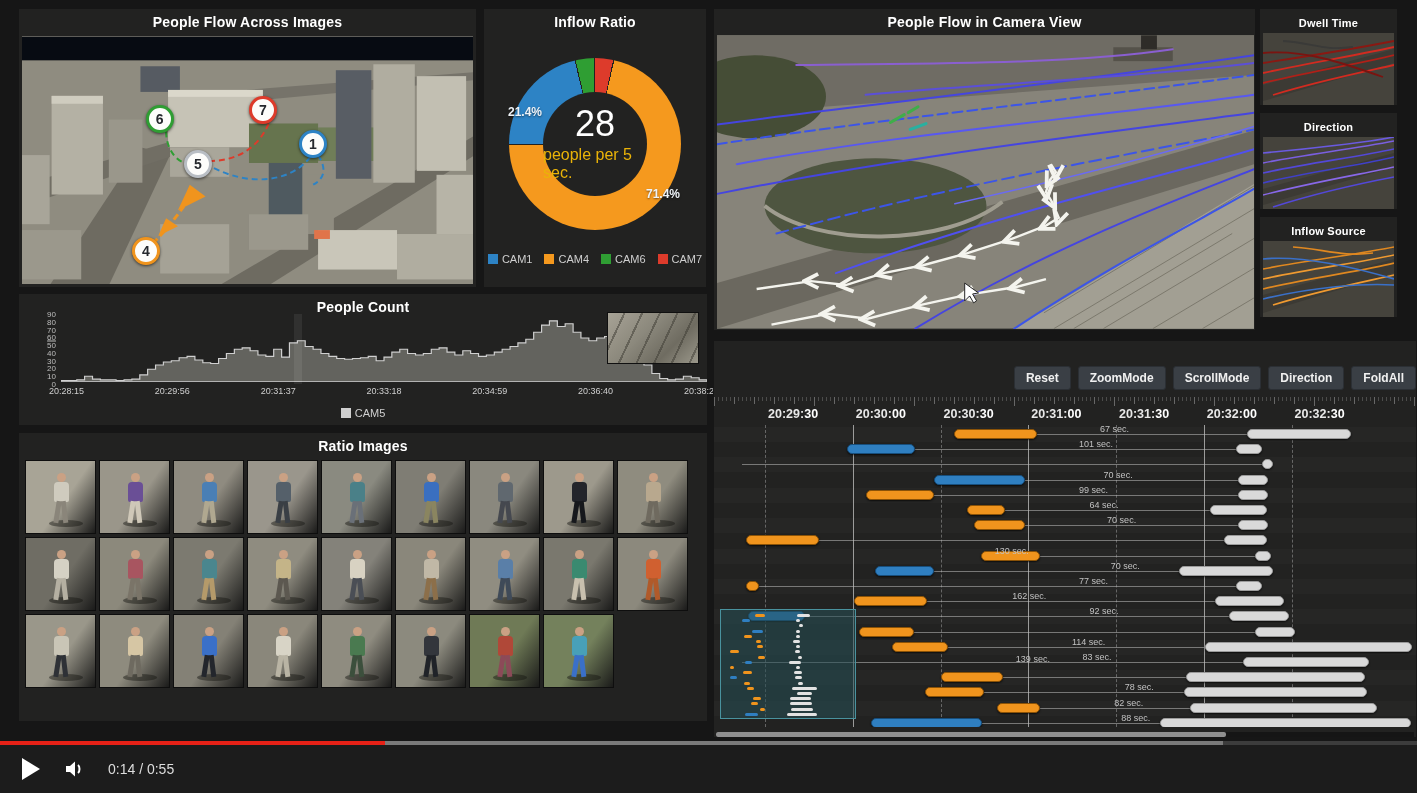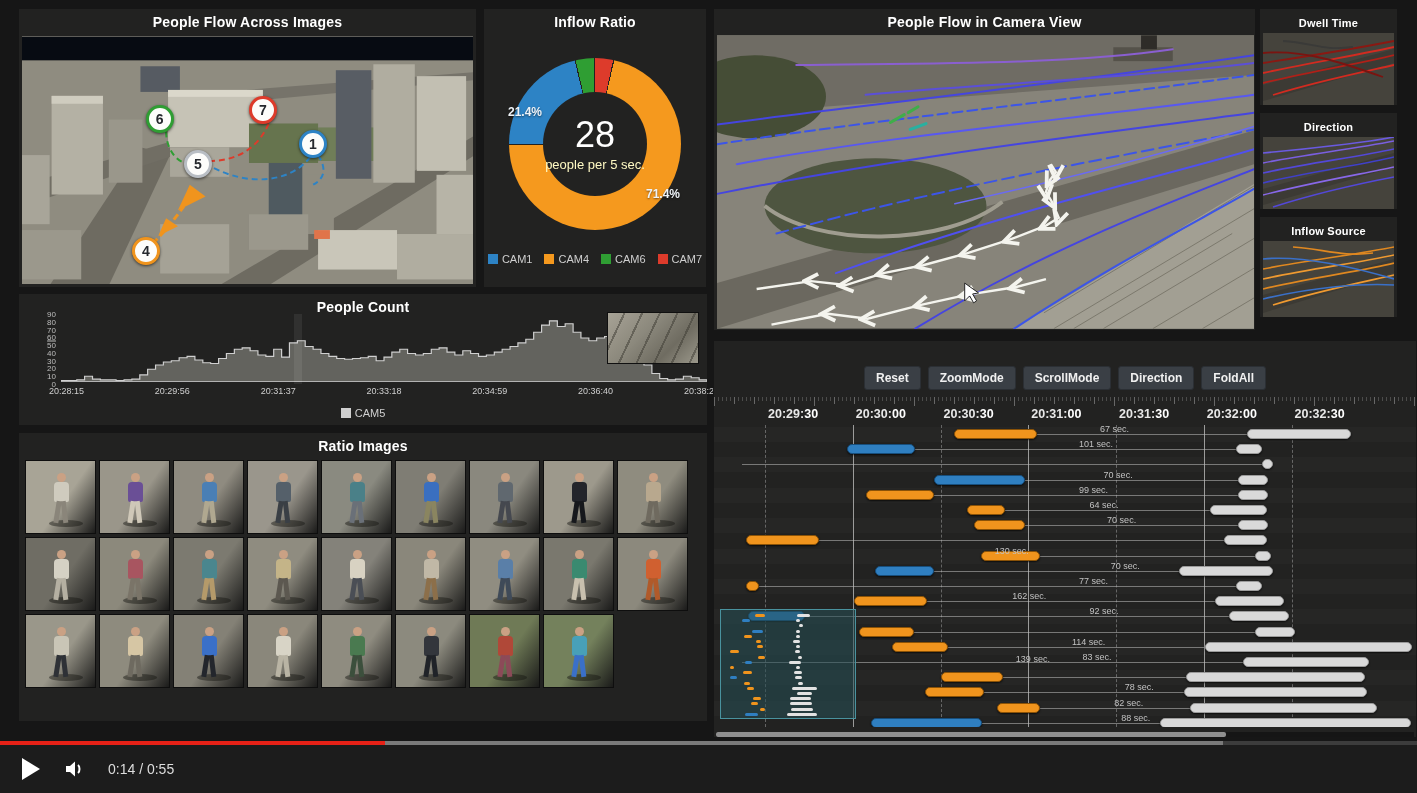--- a/index.html
+++ b/index.html
@@ -11,21 +11,21 @@
   #flowmap{left:18px;top:8px;width:459px;height:280px;}
   #flowmap .scene{position:absolute;left:3px;top:27px;right:3px;bottom:3px;overflow:hidden;background:#8f8c80;}
   .marker{position:absolute;width:28px;height:28px;margin:-14px 0 0 -14px;border-radius:50%;background:#fdfdfb;border:3px solid #888;
           color:#26292e;font-weight:bold;font-size:14px;display:flex;align-items:center;justify-content:center;box-shadow:0 1px 3px rgba(0,0,0,.6);}
   
   #inflow{left:483px;top:8px;width:224px;height:280px;}
   #donut{position:absolute;left:50%;top:135px;width:172px;height:172px;margin:-86px 0 0 -86px;border-radius:50%;}
   #donut .hole{position:absolute;left:50%;top:50%;width:104px;height:104px;margin:-52px 0 0 -52px;border-radius:50%;background:#222221;
                display:flex;flex-direction:column;align-items:center;justify-content:center;}
   .donut-num{color:#fff;font-size:36px;font-weight:400;line-height:1;}
-  .donut-sub{color:#fef9c3;font-size:13px;margin-top:4px;}
+  .donut-sub{color:#eab308;font-size:16px;margin-top:4px;}
   .pct{position:absolute;color:#eef3f8;font-size:12px;font-weight:bold;text-shadow:0 1px 2px rgba(0,0,0,.5);}
   .legend{position:absolute;left:0;right:0;display:flex;justify-content:center;gap:12px;}
   #inflow .legend{bottom:22px;}
   .leg-item{display:flex;align-items:center;gap:4px;color:#cfcfcf;font-size:11px;}
   .leg-swatch{width:10px;height:10px;display:inline-block;}
   
   #camview{left:713px;top:8px;width:543px;height:323px;}
   #camview svg{position:absolute;left:3px;top:26px;}
   
   #sidecol{position:absolute;left:1259px;top:8px;width:139px;height:323px;}
@@ -50,21 +50,21 @@
   .pi-row{display:flex;gap:3px;}
   .pi-cell{position:relative;width:71px;height:74px;border:1px solid #0e0e0e;overflow:hidden;cursor:pointer;}
   .pi-person{position:absolute;left:50%;top:12px;width:22px;height:52px;transform:translateX(-50%);}
   .pi-head{position:absolute;left:7px;top:0;width:9px;height:9px;border-radius:50%;background:#caa184;}
   .pi-torso{position:absolute;left:4px;top:9px;width:15px;height:20px;border-radius:4px 4px 2px 2px;}
   .pi-legL{position:absolute;left:5px;top:28px;width:5px;height:22px;transform:rotate(9deg);}
   .pi-legR{position:absolute;left:12px;top:28px;width:5px;height:22px;transform:rotate(-7deg);}
   .pi-shadow{position:absolute;left:50%;bottom:6px;width:34px;height:7px;margin-left:-12px;border-radius:50%;background:rgba(20,20,15,.45);}
   
   #timeline{left:713px;top:340px;width:704px;height:398px;}
-  #tl-buttons{position:absolute;left:0;right:0;top:25px;display:flex;justify-content:center;gap:7px;}
+  #tl-buttons{position:absolute;left:0;right:0;top:25px;display:flex;justify-content:flex-end;gap:7px;}
   .tl-btn{background:#3a3f45;color:#f0f0f0;font-size:12px;font-weight:bold;padding:4px 11px;border-radius:3px;border:1px solid #2b2f34;cursor:pointer;}
   #tl-ruler{position:absolute;left:0;right:0;top:56px;height:9px;display:flex;align-items:flex-start;overflow:hidden;}
   .rtick{width:1px;margin-right:3px;background:#6f6f6f;flex:none;}
   #tl-axis{position:absolute;left:0;right:0;top:66px;height:18px;}
   .tl-time{position:absolute;top:0;color:#e8e8e8;font-size:12.5px;font-weight:600;white-space:nowrap;}
   .tl-time b{color:#fff;font-weight:800;}
   #tl-chart{position:absolute;left:0;right:0;top:84px;bottom:10px;overflow:hidden;}
   .gridv{position:absolute;top:0;bottom:0;width:0;}
   .gridv.solid{border-left:1px solid rgba(255,255,255,.55);}
   .gridv.dot{border-left:1px dashed rgba(255,255,255,.30);}

